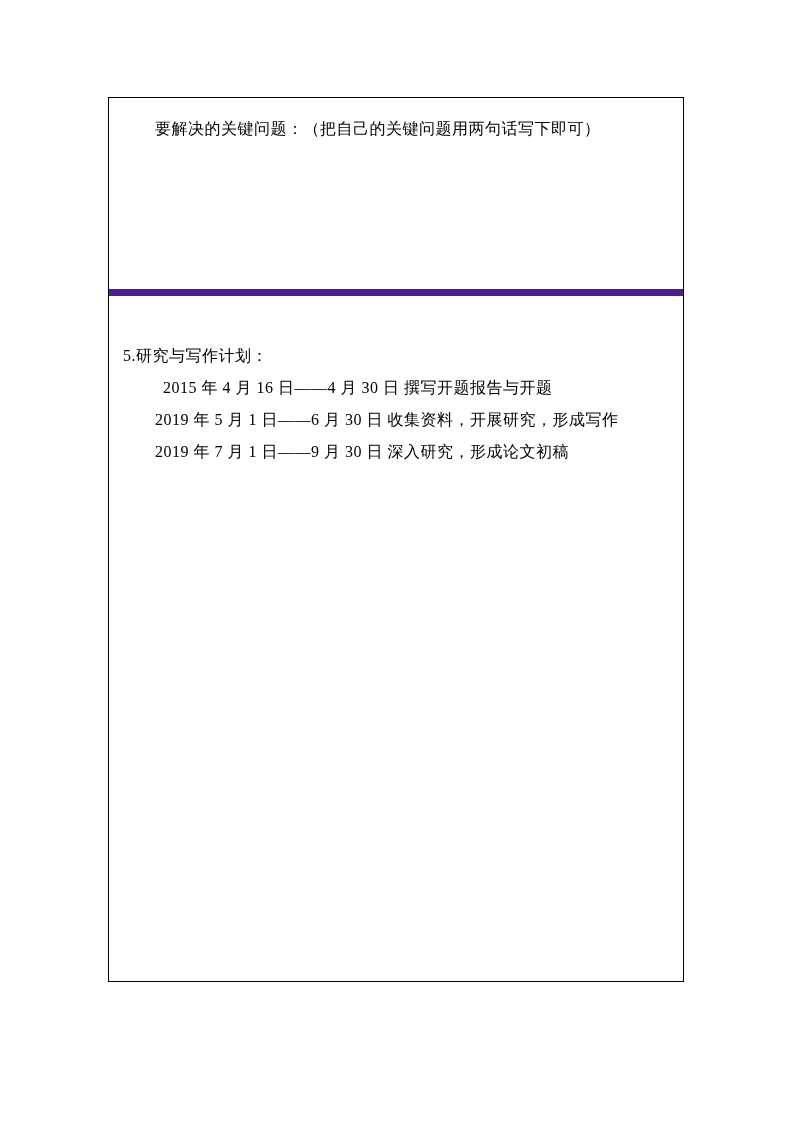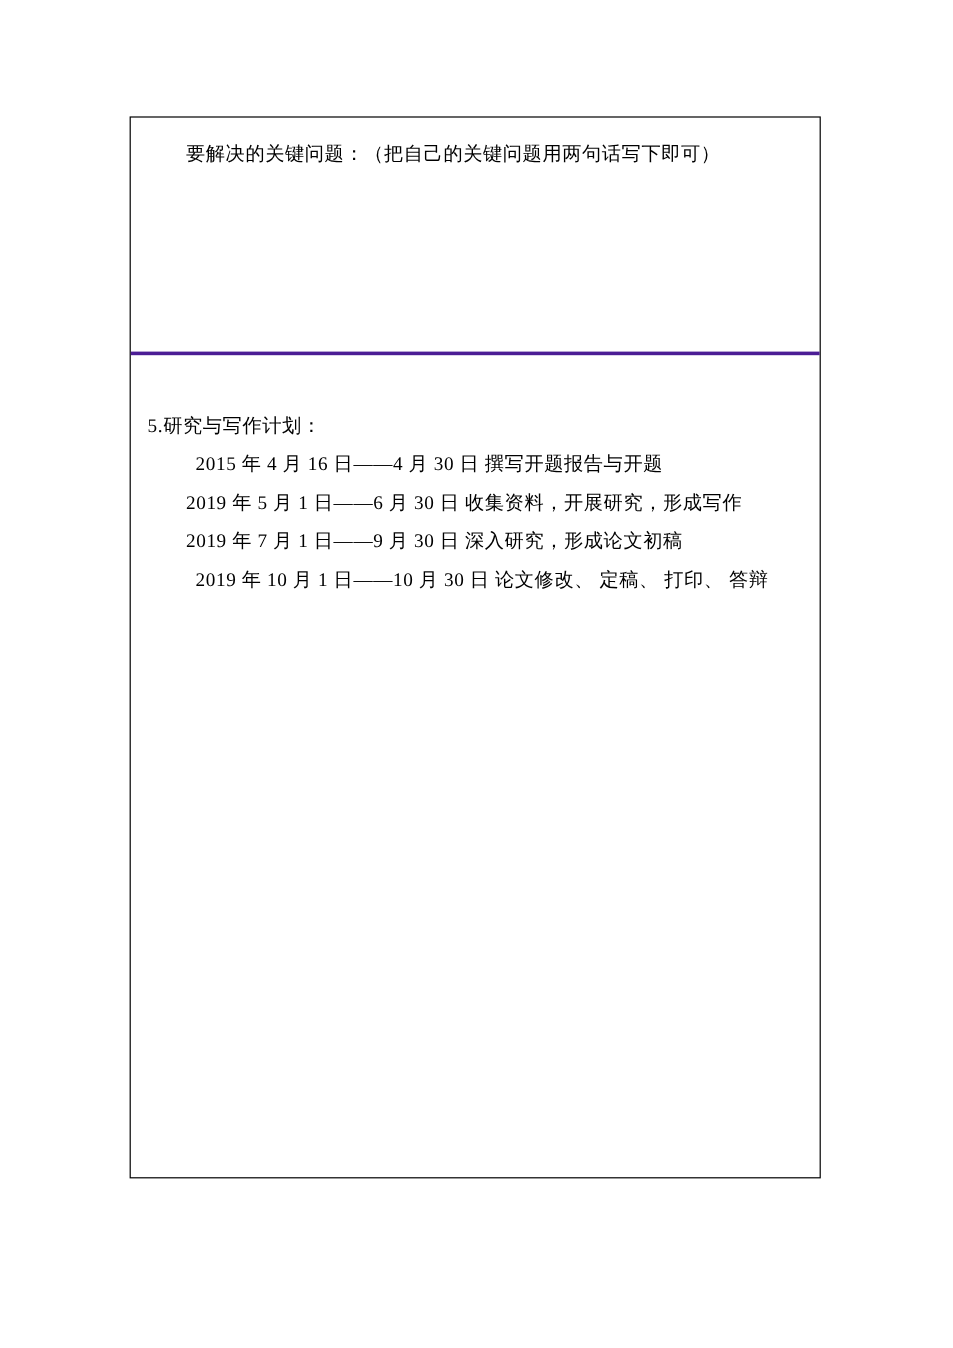--- a/index.html
+++ b/index.html
@@ -17,21 +17,21 @@
       position: relative;
     }
     .page-container {
       position: absolute;
       top: 97px;
       left: 108px;
       width: 576px;
       border: 1px solid #000000;
     }
     .cell-1 {
-      border-bottom: 3px solid #4c1d95;
+      border-bottom: 7px solid #4c1d95;
       padding: 16px 14px 14px 14px;
       height: 198px;
       line-height: 1.9;
     }
     .cell-1-text {
       text-indent: 2em;
       letter-spacing: 0.5px;
     }
     .cell-2 {
       padding: 44px 14px 14px 14px;
@@ -58,15 +58,14 @@
 
 <div class="page-container">
   <div class="cell-1">
     <div class="cell-1-text">要解决的关键问题：（把自己的关键问题用两句话写下即可）</div>
   </div>
   <div class="cell-2">
     <div class="section-heading">5.研究与写作计划：</div>
     <div class="schedule-line-2">2015 年 4 月 16 日——4 月 30 日   撰写开题报告与开题</div>
     <div class="schedule-line">2019 年 5 月 1 日——6 月 30 日   收集资料，开展研究，形成写作</div>
     <div class="schedule-line">2019 年 7 月 1 日——9 月 30 日  深入研究，形成论文初稿</div>
-    <div class="schedule-line-2">2019 年 10 月 1 日——10 月 30 日  论文修改、 定稿、 打印、 答辩</div>
   </div>
 </div>
 
 </body></html>

